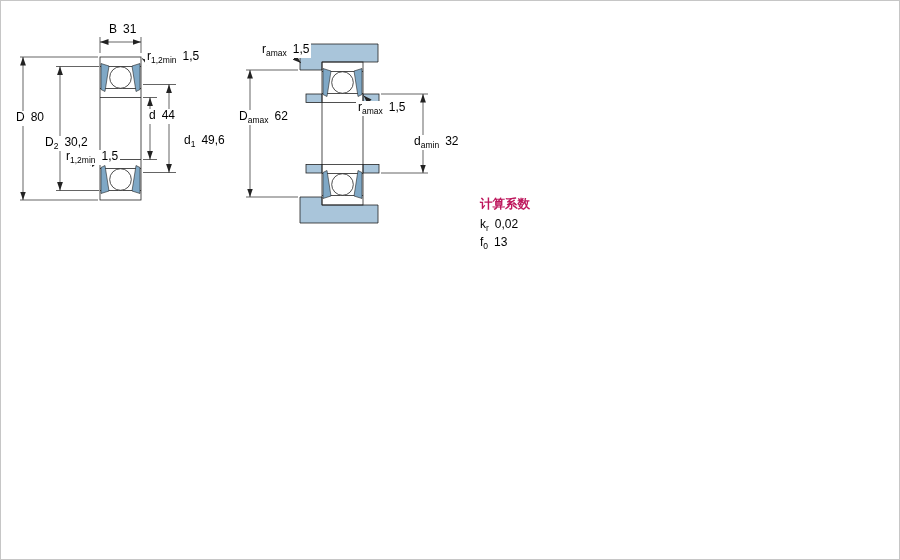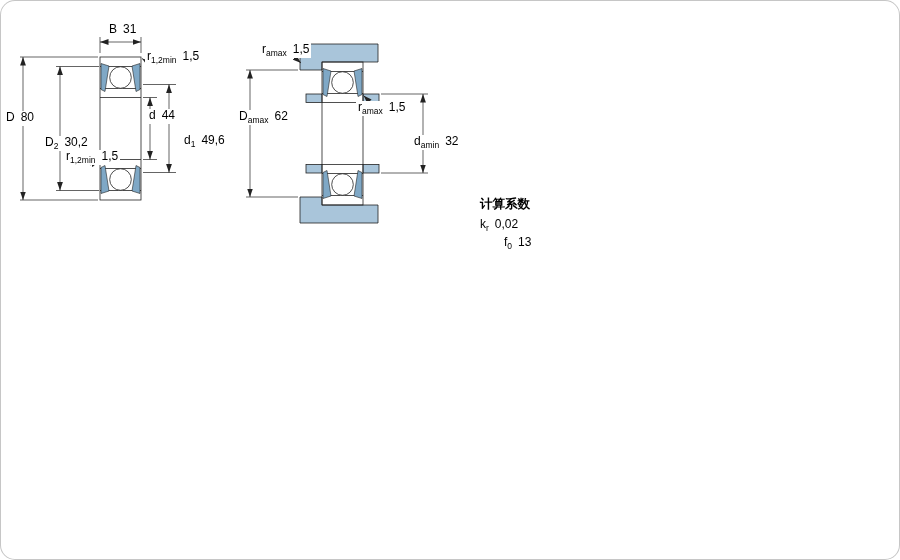--- a/index.html
+++ b/index.html
@@ -1,31 +1,30 @@
 <!DOCTYPE html>
 <html><head>
 <meta charset="utf-8">
 <style>
   html,body{margin:0;padding:0;background:#fff;}
   .canvas{
     position:relative;width:900px;height:560px;background:#ffffff;
     box-shadow:inset 0 0 0 1px #c6c6c6;
     font-family:"Liberation Sans", sans-serif;
     overflow:hidden;
-    border-radius:15px;
   }
   .drawing-svg{position:absolute;left:0;top:0;}
   .dim{
     position:absolute;font-size:12px;color:#000;white-space:nowrap;line-height:13px;
   }
   .dim.bg{background:#ffffff;padding:0 2px;}
   .dim sub{font-size:8.5px;line-height:1;}
   .dim .val{margin-left:6px;}
   .factors-title{
-    position:absolute;font-size:12.5px;font-weight:bold;color:#000000;white-space:nowrap;
+    position:absolute;font-size:12.5px;font-weight:bold;color:#be185d;white-space:nowrap;
   }
   .ln{stroke:#222;stroke-width:0.8;fill:none;}
   .fillw{fill:#ffffff;stroke:#222;stroke-width:0.8;}
   .comp{fill:#a9c5da;stroke:#222;stroke-width:0.8;}
   .seal{fill:#7fa8c6;stroke:#222;stroke-width:0.6;}
   .dimline{stroke:#222;stroke-width:0.7;fill:none;marker-start:url(#arr);marker-end:url(#arr);}
   .leader{stroke:#222;stroke-width:0.7;fill:none;marker-end:url(#arr);}
   .ext{stroke:#222;stroke-width:0.7;fill:none;}
 </style>
 </head>
@@ -125,21 +124,21 @@
   </svg>
 
   <div class="dim bg" style="left:107px;top:23px">
     <span>B</span><sub></sub><span class="val">31</span>
   </div>
 
   <div class="dim bg" style="left:145px;top:50px">
     <span>r</span><sub>1,2min</sub><span class="val">1,5</span>
   </div>
 
-  <div class="dim bg" style="left:4px;top:111px">
+  <div class="dim bg" style="left:14px;top:111px">
     <span>D</span><sub></sub><span class="val">80</span>
   </div>
 
   <div class="dim bg" style="left:43px;top:136px">
     <span>D</span><sub>2</sub><span class="val">30,2</span>
   </div>
 
   <div class="dim bg" style="left:64px;top:150px">
     <span>r</span><sub>1,2min</sub><span class="val">1,5</span>
   </div>
@@ -167,17 +166,17 @@
   <div class="dim bg" style="left:412px;top:135px">
     <span>d</span><sub>amin</sub><span class="val">32</span>
   </div>
 
   <div class="factors-title" style="left:480px;top:196px">计算系数</div>
 
   <div class="dim" style="left:480px;top:218px">
     <span>k</span><sub>r</sub><span class="val">0,02</span>
   </div>
 
-  <div class="dim" style="left:504px;top:236px">
+  <div class="dim" style="left:480px;top:236px">
     <span>f</span><sub>0</sub><span class="val">13</span>
   </div>
 
 </div>
 
 </body></html>

